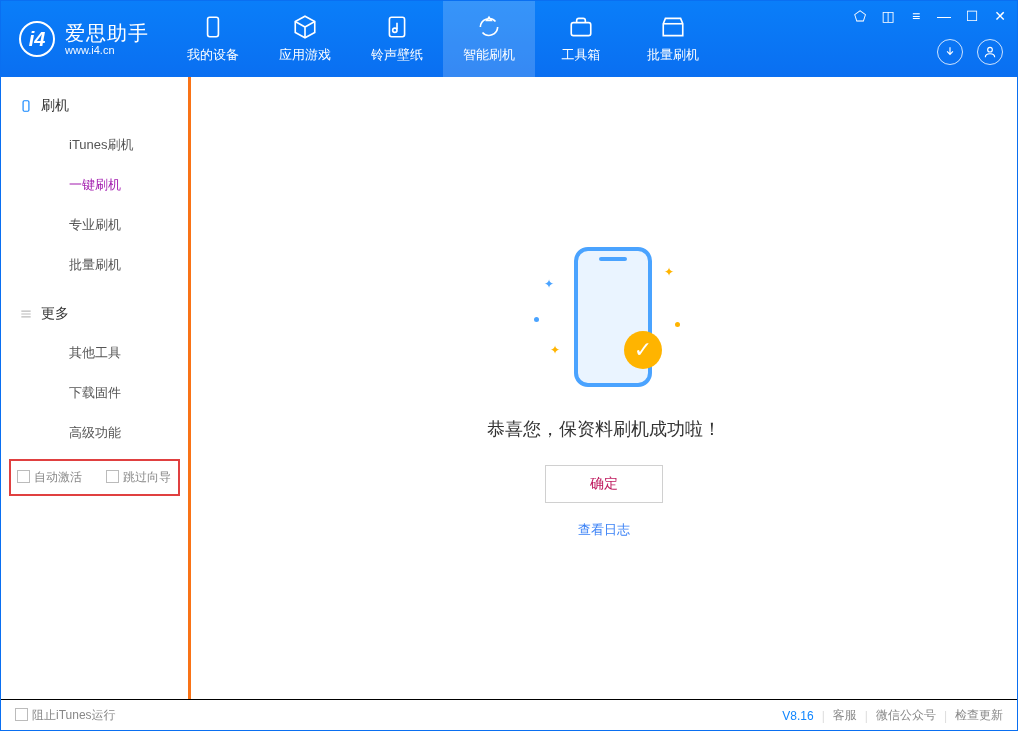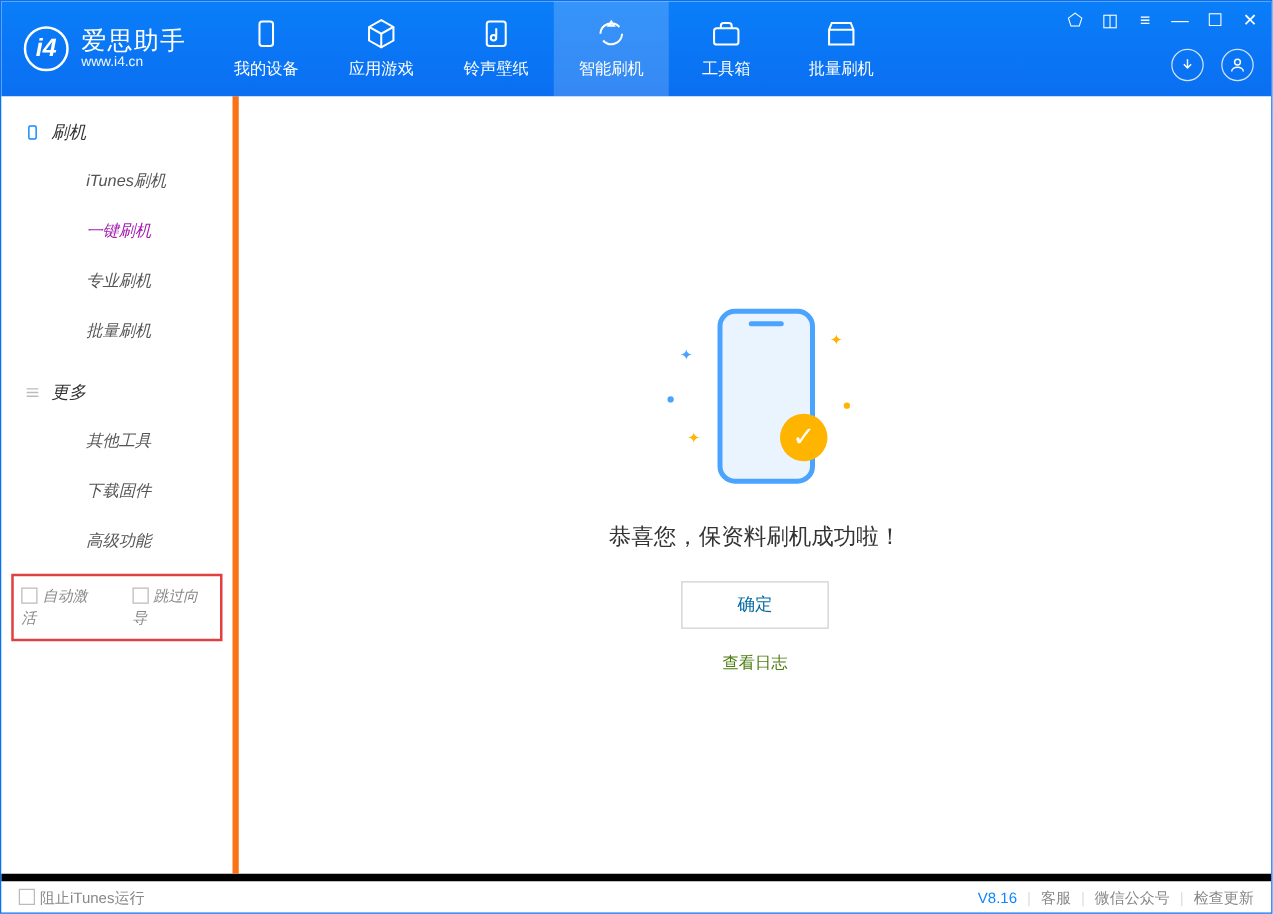--- a/index.html
+++ b/index.html
@@ -56,23 +56,23 @@
   display: flex; gap: 14px;
 }
 .circ-icon {
   width: 26px; height: 26px; border: 1.5px solid rgba(255,255,255,0.8);
   border-radius: 50%; display: flex; align-items: center; justify-content: center;
   color: #fff; cursor: pointer;
 }
 
 .body { display: flex; height: 622px; }
 .sidebar {
-  width: 190px; border-right: 5px solid #f97316;
+  width: 190px; border-right: 3px solid #f97316;
   display: flex; flex-direction: column;
-  font-size: 13px; color: #333; font-style: italic;
+  font-size: 13px; color: #333;
 }
 .side-section { padding-top: 10px; }
 .side-header {
   display: flex; align-items: center; gap: 8px;
   padding: 10px 18px; font-size: 14px; color: #333;
 }
 .side-header svg { width: 14px; height: 14px; }
 .side-item {
   padding: 11px 18px 11px 68px; cursor: pointer;
   color: #555;
@@ -130,27 +130,27 @@
 .sp1 { left: 40px; top: 40px; color: #4aa3ff; }
 .sp2 { right: 30px; top: 28px; }
 .sp3 { left: 46px; bottom: 40px; }
 .dot { position: absolute; width: 5px; height: 5px; border-radius: 50%; }
 .d1 { left: 30px; top: 80px; background: #4aa3ff; }
 .d2 { right: 24px; bottom: 70px; background: #ffb400; }
 
 .success-text { font-size: 18px; color: #333; margin-bottom: 24px; }
 .ok-btn {
   border: 1px solid #d0d0d0; background: #fff;
-  padding: 9px 44px; font-size: 14px; color: #0369a1;
+  padding: 9px 44px; font-size: 14px; color: #be185d;
   cursor: pointer; margin-bottom: 18px;
 }
-.log-link { color: #4d7c0f; font-size: 13px; cursor: pointer; }
+.log-link { color: #3b82f6; font-size: 13px; cursor: pointer; }
 
 .footer {
-  height: 32px; border-top: 6px solid #000000;
+  height: 32px; border-top: 1px solid #000000;
   display: flex; align-items: center;
   padding: 0 14px; font-size: 12px; color: #888;
 }
 .footer-right { margin-left: auto; display: flex; gap: 8px; align-items: center; }
 .footer-right .ver { color: #1086ff; }
 .footer-right .sep { color: #ddd; }
 .footer-right span { cursor: pointer; }
 </style>
 </head>
 <body>

